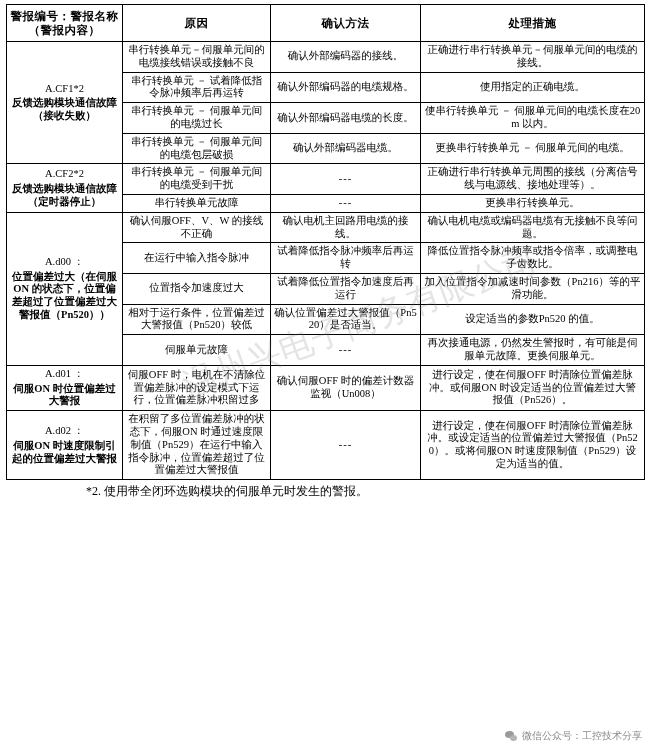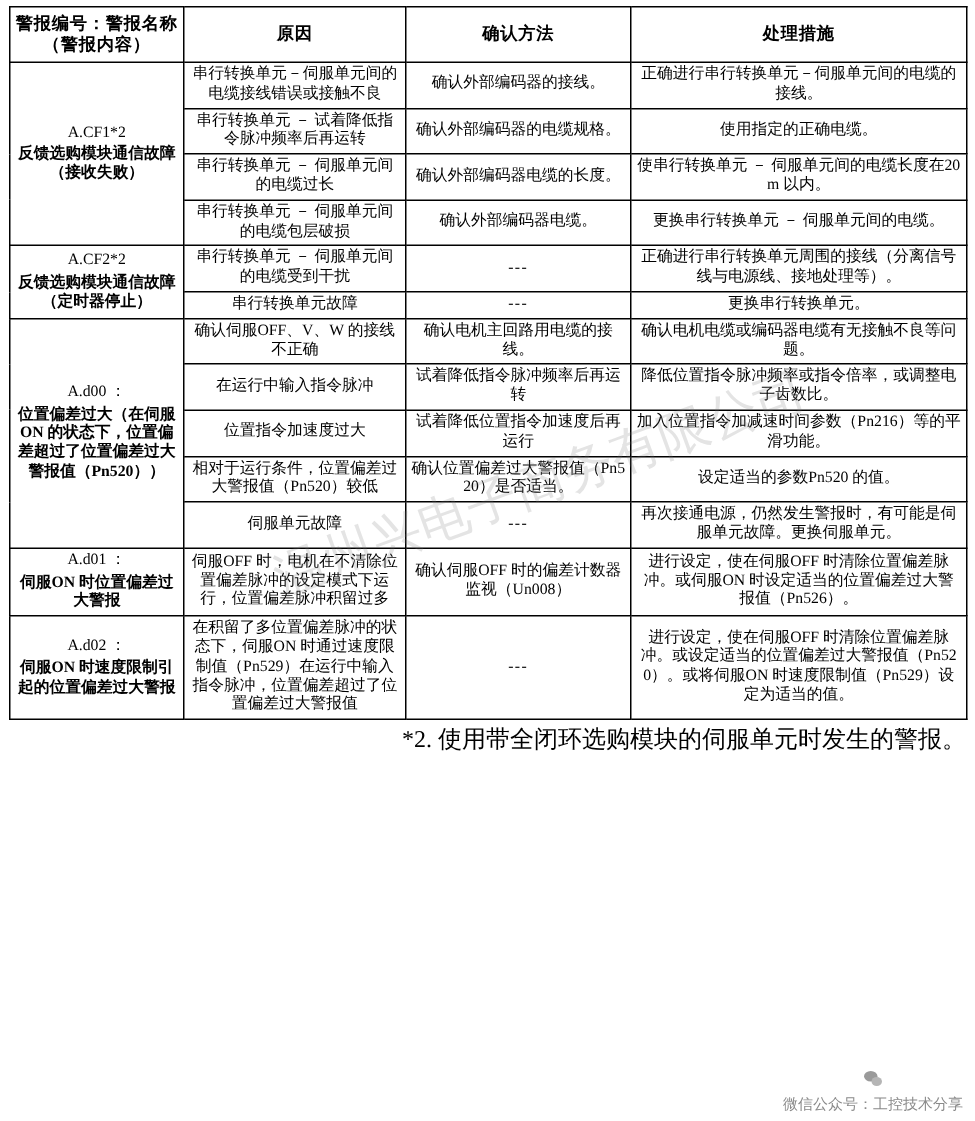--- a/index.html
+++ b/index.html
@@ -62,25 +62,24 @@
   td.code-cell .code-name {
     display: block;
     font-weight: bold;
   }
   td.dash {
     letter-spacing: 1px;
   }
   .footnote {
     width: 638px;
     margin: 4px auto 0 auto;
-    font-size: 16px;
+    font-size: 12px;
     padding-left: 80px;
     box-sizing: border-box;
     line-height: 1.3;
-    text-align: right;
   }
   
   .watermark {
     position: absolute;
     left: 120px;
     top: 300px;
     width: 480px;
     text-align: center;
     font-size: 34px;
     color: rgba(120,120,120,0.20);
@@ -91,21 +90,20 @@
   }
   .footer-brand {
     position: absolute;
     right: 8px;
     bottom: 4px;
     display: flex;
     align-items: center;
     gap: 4px;
     font-size: 10px;
     color: #8a8a8a;
-    flex-direction: column;
   }
   .wechat-icon {
     width: 13px;
     height: 11px;
     display: inline-block;
     position: relative;
   }
   .wechat-icon .b1,
   .wechat-icon .b2 {
     position: absolute;

